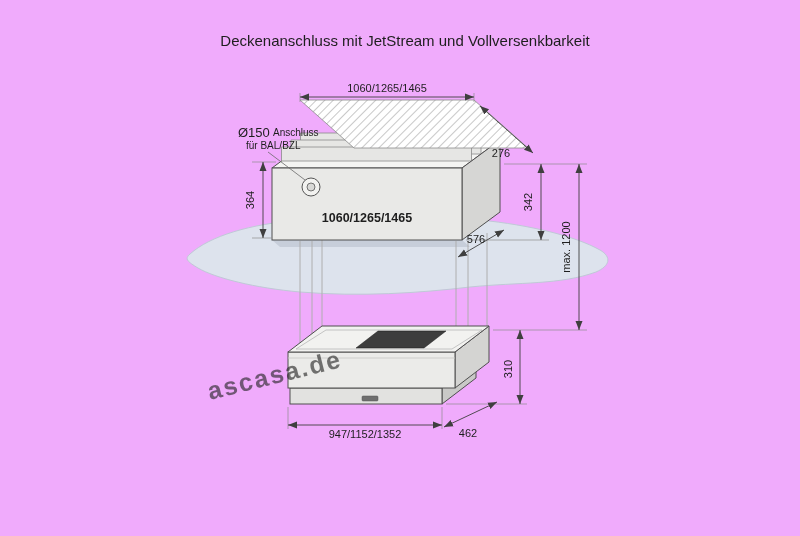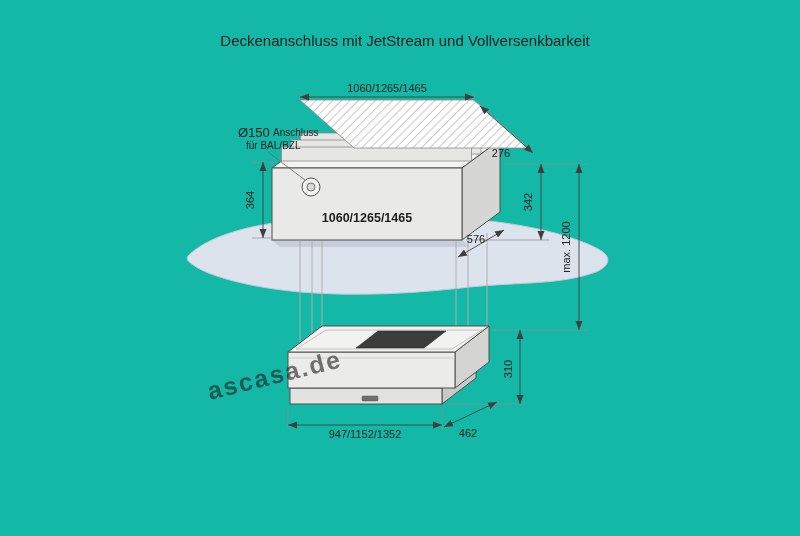--- a/index.html
+++ b/index.html
@@ -1,16 +1,16 @@
 <!DOCTYPE html>
 <html><head>
 <meta charset="utf-8">
 <style>
   html,body{margin:0;padding:0;background:#ffffff;}
-  #stage{position:relative;width:800px;height:536px;background:#14b8a6;overflow:hidden;}
+  #stage{position:relative;width:800px;height:536px;background:#f0abfc;overflow:hidden;}
   svg{display:block;}
   text{font-family:"Liberation Sans","DejaVu Sans",sans-serif;fill:#1e1e1e;}
   .dim-text{font-size:11px;}
   .dim-line{stroke:#3f3f3f;stroke-width:0.9;fill:none;}
   .ext-line{stroke:#8c8c8c;stroke-width:0.7;fill:none;}
   .edge{stroke:#4f4f4f;stroke-width:1;}
   .thin{stroke:#b8b8b8;stroke-width:0.8;fill:none;}
 </style>
 </head>
 <body>

